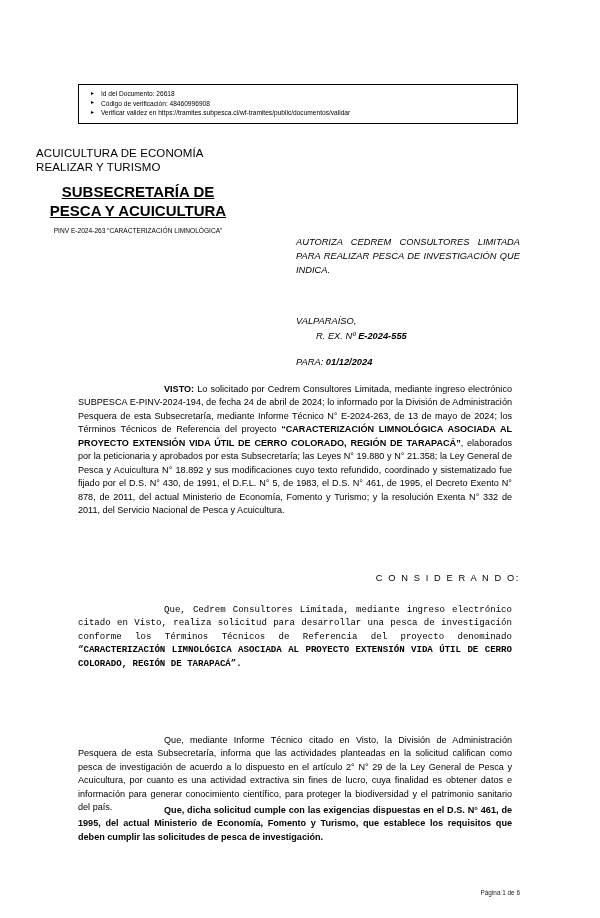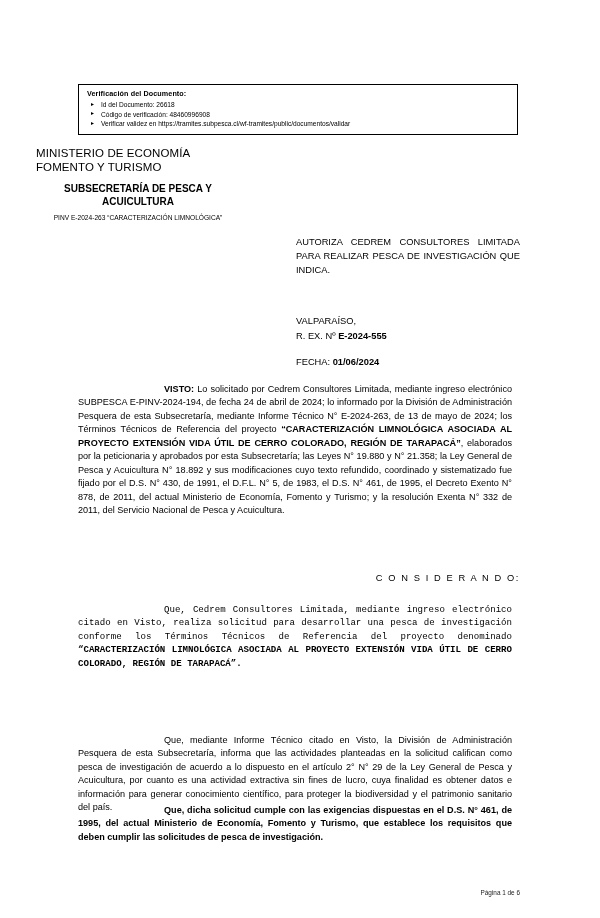--- a/index.html
+++ b/index.html
@@ -69,41 +69,43 @@
     width: 240px;
     text-align: left;
   }
   .lh-line1 {
     font-size: 11.5px;
     line-height: 1.25;
     letter-spacing: 0.1px;
   }
   .lh-sub {
     margin-top: 7px;
-    font-size: 10px;
+    font-size: 15px;
     font-weight: bold;
+    text-decoration: underline;
     line-height: 1.3;
     text-align: center;
     width: 200px;
     margin-left: 2px;
   }
   .lh-code {
     margin-top: 6px;
     font-size: 6.6px;
     line-height: 1.35;
     text-align: center;
     width: 200px;
     margin-left: 2px;
   }
 
   
   .rc {
     position: absolute;
     left: 296px;
     width: 224px;
+    font-style: italic;
   }
   .rc-title {
     top: 236px;
     font-size: 9.3px;
     line-height: 1.5;
     text-align: justify;
     text-align-last: justify;
   }
   .rc-city {
     top: 300px;
@@ -159,42 +161,41 @@
     font-size: 6.4px;
     color: #222;
   }
 </style>
 </head>
 <body>
 
 <div class="page">
 
   <div class="verif-box">
-    <div class="verif-title">Verificación del Documento:</div>
     <ul class="verif-list">
       <li>Id del Documento: 26618</li>
       <li>Código de verificación: 48460996908</li>
       <li>Verificar validez en https://tramites.subpesca.cl/wf-tramites/public/documentos/validar</li>
     </ul>
   </div>
 
   <div class="letterhead">
-    <div class="lh-line1">MINISTERIO DE ECONOMÍA</div>
-    <div class="lh-line1">FOMENTO Y TURISMO</div>
+    <div class="lh-line1">ACUICULTURA DE ECONOMÍA</div>
+    <div class="lh-line1">REALIZAR Y TURISMO</div>
     <div class="lh-sub">SUBSECRETARÍA DE PESCA Y ACUICULTURA</div>
     <div class="lh-code">PINV E-2024-263 “CARACTERIZACIÓN LIMNOLÓGICA”</div>
   </div>
 
   <div class="rc rc-title" style="position:absolute; top:236px;">AUTORIZA CEDREM CONSULTORES LIMITADA PARA REALIZAR PESCA DE INVESTIGACIÓN QUE INDICA.</div>
   <div class="rc rc-city" style="position:absolute; top:316px;">VALPARAÍSO,</div>
-  <div class="rc rc-res" style="position:absolute; top:331px;">
+  <div class="rc rc-res" style="position:absolute; top:331px;margin-left:20px;">
     <span>R. EX. Nº </span><b>E-2024-555</b>
   </div>
   <div class="rc rc-fecha" style="position:absolute; top:357px;">
-    <span>FECHA: </span><b>01/06/2024</b>
+    <span>PARA: </span><b>01/12/2024</b>
   </div>
 
   <div class="body-block visto" style="top:383px;">
     <p>
       <span class="ind"></span><b>VISTO:</b><span> Lo solicitado por Cedrem Consultores Limitada, mediante ingreso electrónico SUBPESCA E-PINV-2024-194, de fecha 24 de abril de 2024; lo informado por la División de Administración Pesquera de esta Subsecretaría, mediante Informe Técnico N° E-2024-263, de 13 de mayo de 2024; los Términos Técnicos de Referencia del proyecto </span><b>“CARACTERIZACIÓN LIMNOLÓGICA ASOCIADA AL PROYECTO EXTENSIÓN VIDA ÚTIL DE CERRO COLORADO, REGIÓN DE TARAPACÁ”</b><span>, elaborados por la peticionaria y aprobados por esta Subsecretaría; las Leyes N° 19.880 y N° 21.358; la Ley General de Pesca y Acuicultura N° 18.892 y sus modificaciones cuyo texto refundido, coordinado y sistematizado fue fijado por el D.S. N° 430, de 1991, el D.F.L. N° 5, de 1983, el D.S. N° 461, de 1995, el Decreto Exento N° 878, de 2011, del actual Ministerio de Economía, Fomento y Turismo; y la resolución Exenta N° 332 de 2011, del Servicio Nacional de Pesca y Acuicultura.</span>
     </p>
   </div>
 
   <div class="body-block considerando" style="top:572px;">C O N S I D E R A N D O:</div>
 

